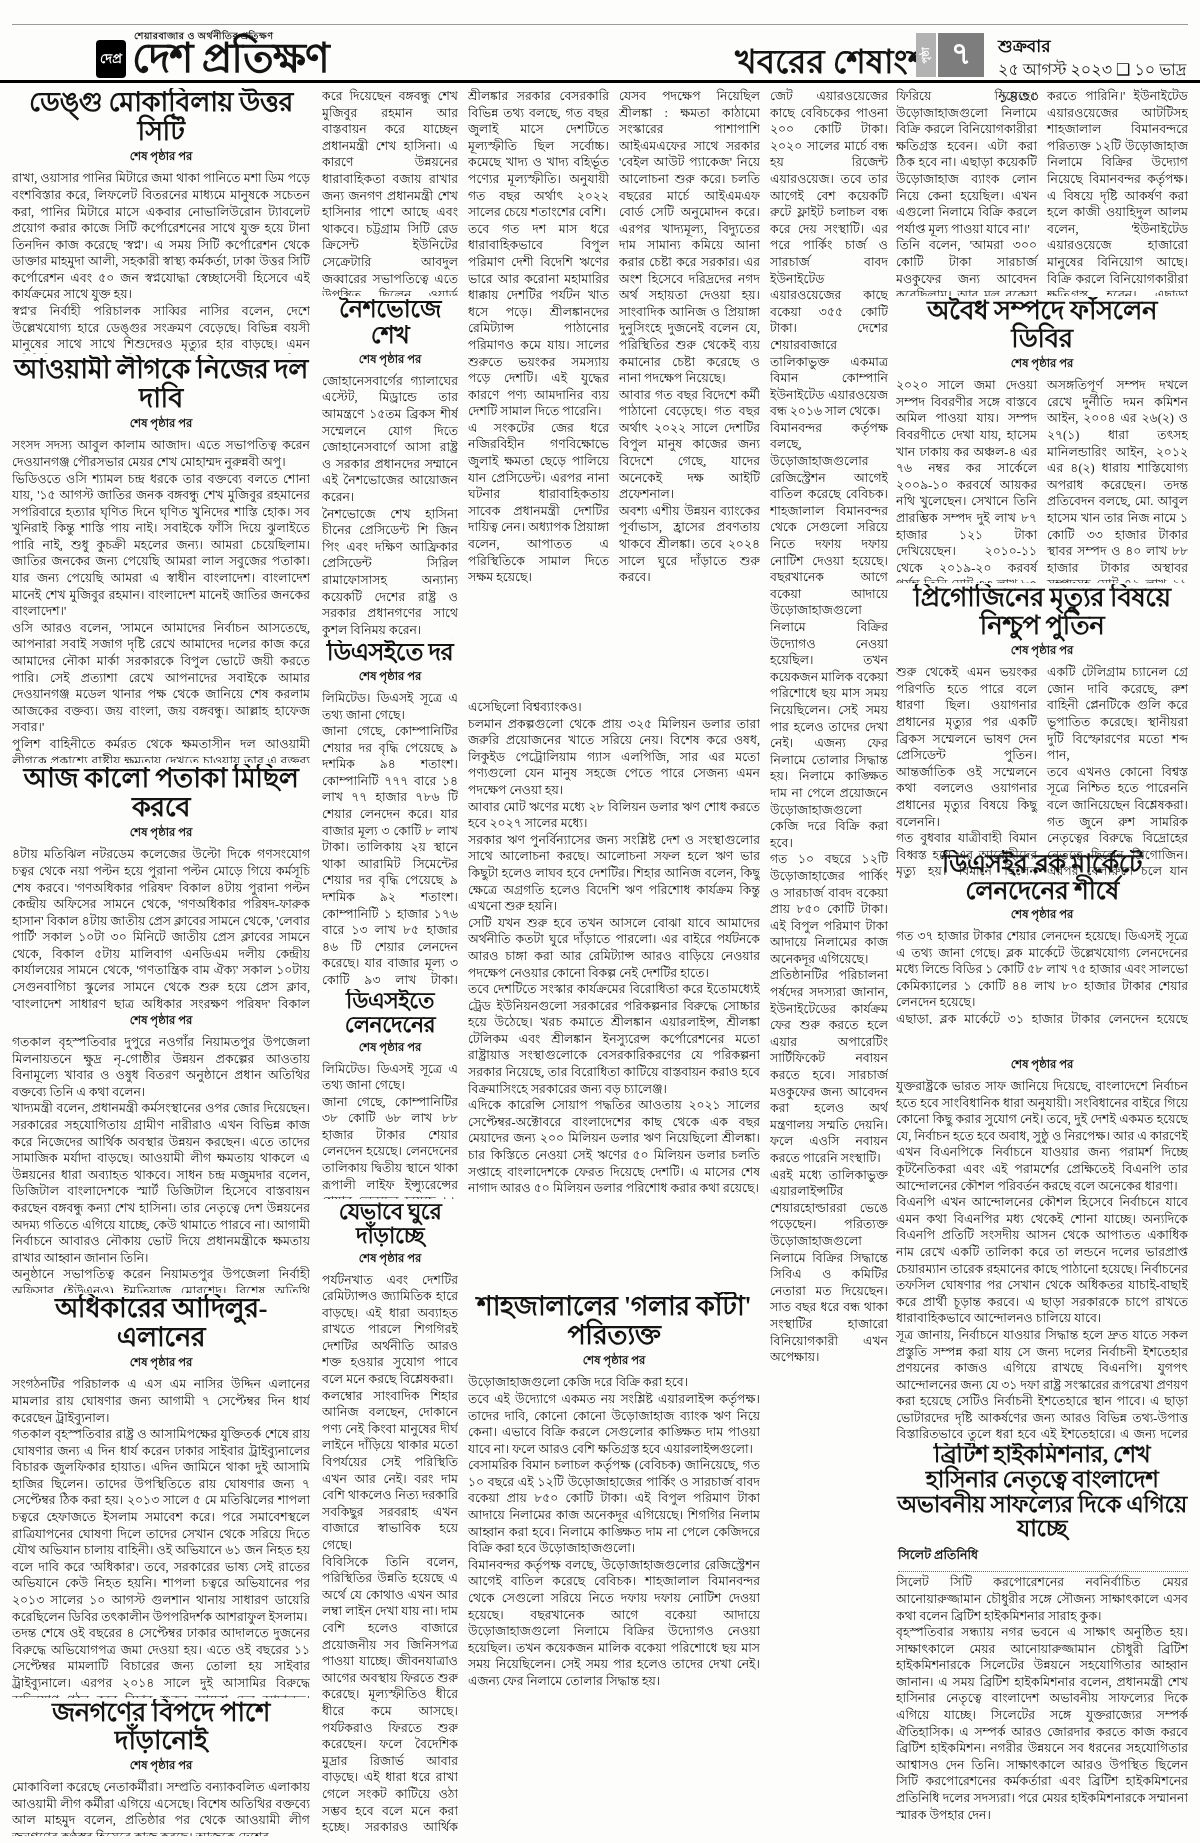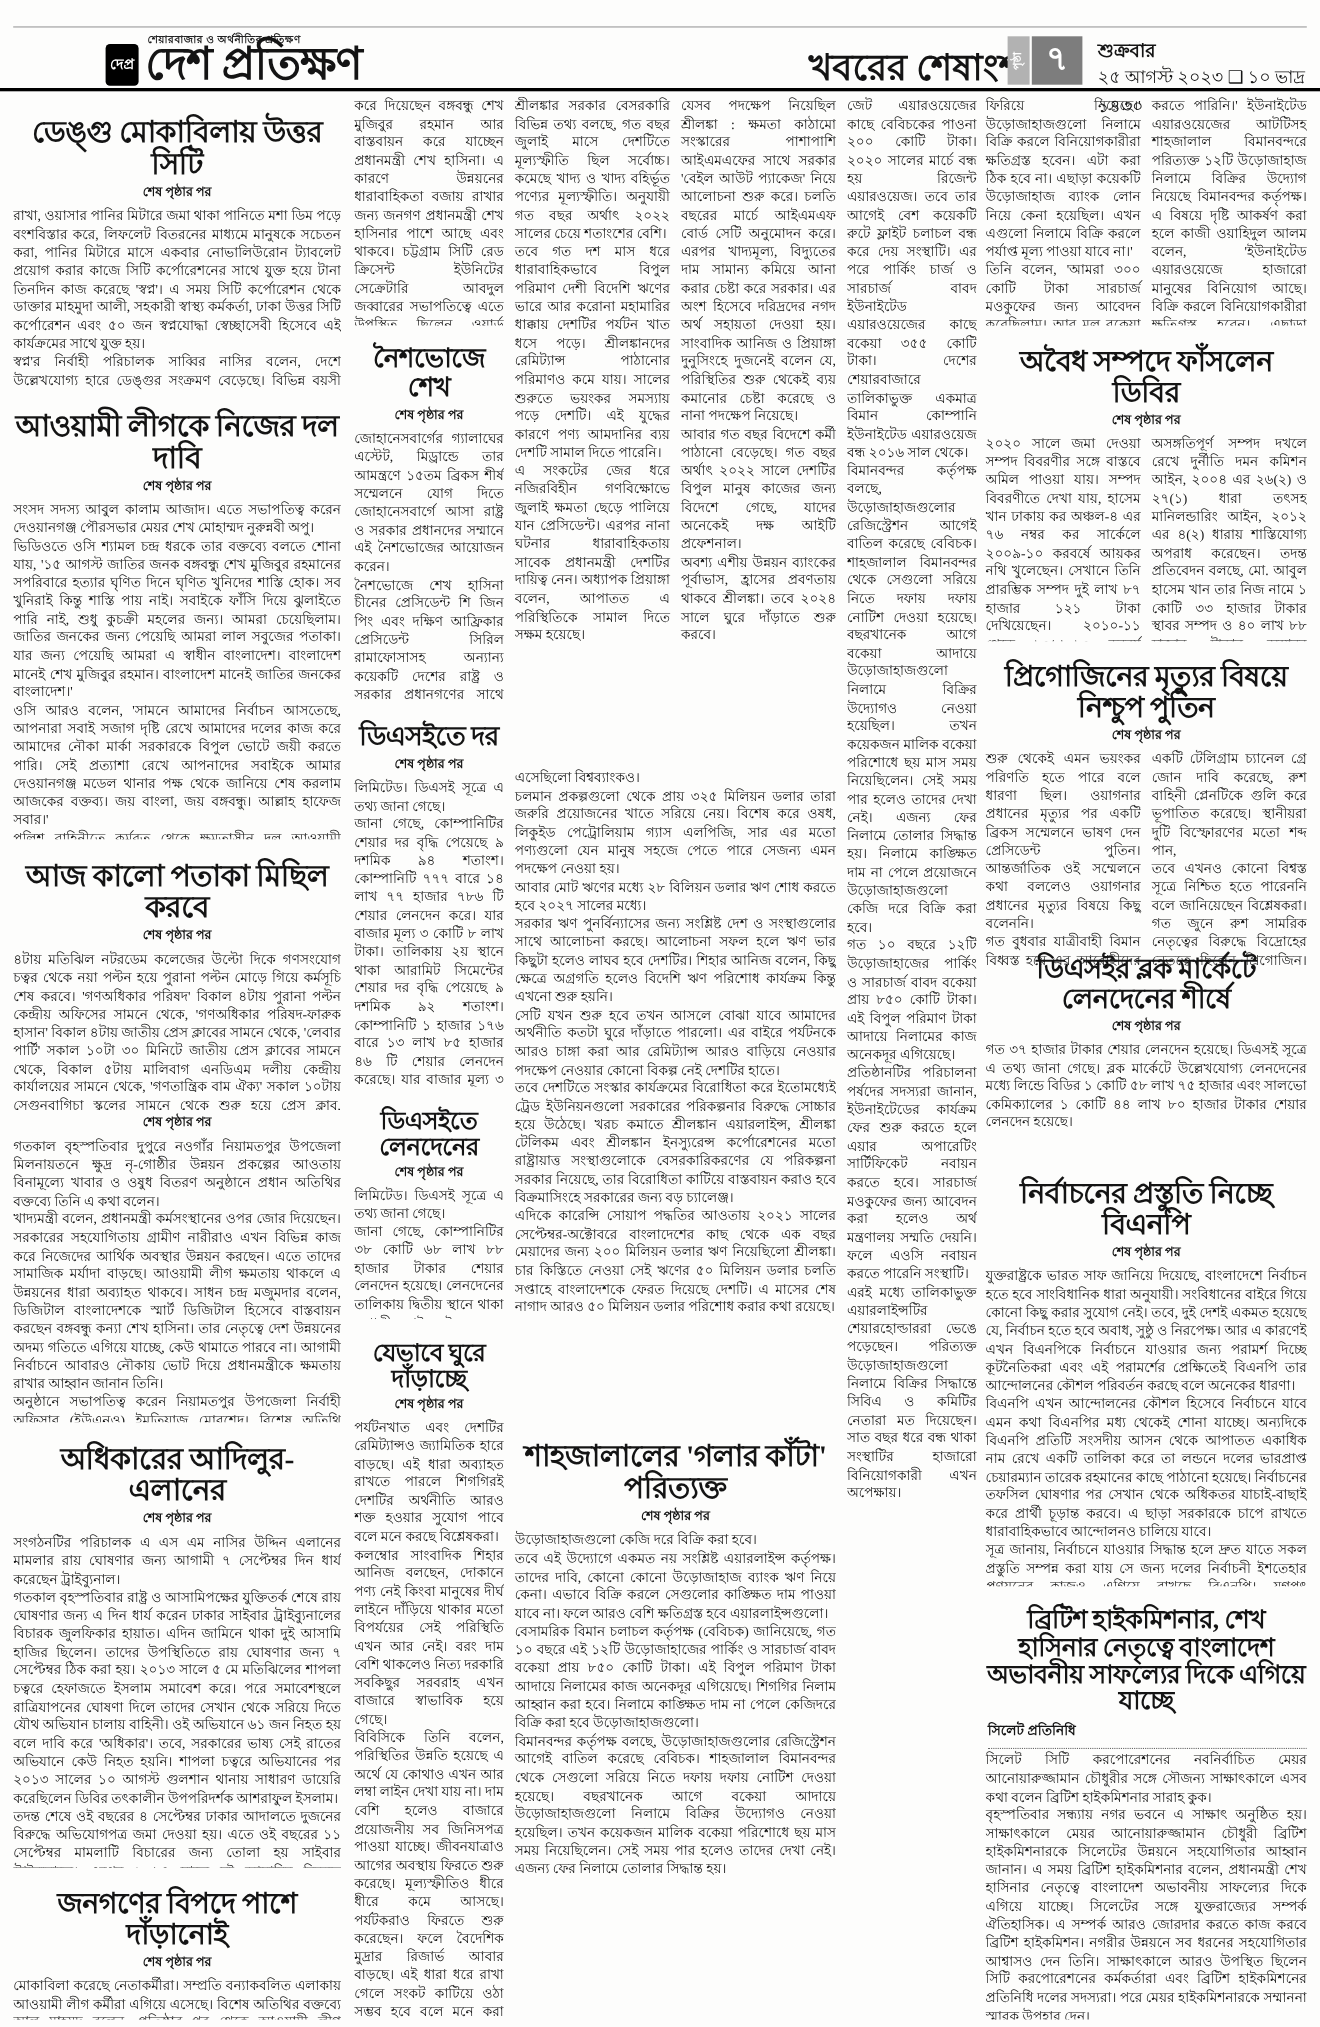--- a/index.html
+++ b/index.html
@@ -17,21 +17,21 @@
   #pagebox-label{left:916px;top:33px;width:20px;height:44px;background:#b2b2b2;color:#fff;
       display:flex;align-items:center;justify-content:center;}
   #pagebox-label span{transform:rotate(-90deg);font-size:10px;font-weight:bold;white-space:nowrap;}
   #pagebox-num{left:938px;top:33px;width:46px;height:44px;background:#7d7d7d;color:#fff;
       display:flex;align-items:center;justify-content:center;font-size:31px;font-weight:bold;}
   #weekday{left:998px;top:33px;font-size:17px;font-weight:bold;}
   #dateline{left:998px;top:57px;font-size:16px;}
   #headrule{left:0px;top:80px;width:1200px;height:3px;background:#000;}
   
   article{position:absolute;overflow:hidden;}
-  .hl{font-weight:bold;text-align:center;line-height:1.08;letter-spacing:-.5px;margin-top:18px;}
+  .hl{font-weight:bold;text-align:center;line-height:1.08;letter-spacing:-.5px;}
   .cont{font-size:11.5px;font-weight:bold;text-align:center;margin:2px 0 3px 0;}
   .body{font-size:12.4px;line-height:16.6px;text-align:justify;white-space:pre-line;}
   .cols2 .body{column-count:2;column-gap:10px;}
   .byline{font-size:12.5px;font-weight:bold;text-align:left;margin:4px 0 2px 2px;
           border-bottom:1px dotted #666;padding-bottom:5px;}
   
   #a-dengue{left:12px;top:88px;width:298px;height:266px;}   #a-dengue .hl{font-size:27px;}
   #a-awami{left:12px;top:355px;width:298px;height:408px;}   #a-awami .hl{font-size:27px;}
   #a-kalo{left:12px;top:764px;width:298px;height:245px;}    #a-kalo .hl{font-size:27px;}
   #a-unnoyon{left:12px;top:1010px;width:298px;height:283px;}#a-unnoyon .hl{font-size:27px;}
@@ -216,21 +216,20 @@
 </article>
 
 <article id="a-dseblock">
   <div class="hl">ডিএসইর ব্লক মার্কেটে লেনদেনের শীর্ষে</div>
   <div class="cont">শেষ পৃষ্ঠার পর</div>
   <div class="body">গত ৩৭ হাজার টাকার শেয়ার লেনদেন হয়েছে। ডিএসই সূত্রে এ তথ্য জানা গেছে। ব্লক মার্কেটে উল্লেখযোগ্য লেনদেনের মধ্যে লিন্ডে বিডির ১ কোটি ৫৮ লাখ ৭৫ হাজার এবং সালভো কেমিক্যালের ১ কোটি ৪৪ লাখ ৮০ হাজার টাকার শেয়ার লেনদেন হয়েছে।
 এছাড়া, ব্লক মার্কেটে ৩১ হাজার টাকার লেনদেন হয়েছে আরও কয়েকটি কোম্পানির। তালিকায় থাকা অন্য কোম্পানিগুলোর মধ্যে রয়েছে ইউসিবি, জিএমজি এবং প্যারামাউন্ট টেক্সটাইল। সব মিলিয়ে দিনের ব্লক মার্কেটে ৪৪ লাখ ৮০ হাজার টাকার শেয়ার হাতবদল হয়।</div>
 </article>
 
 <article id="a-bnp">
-  <div class="hl">নির্বাচনের প্রস্তুতি নিচ্ছে বিএনপি</div>
   <div class="cont">শেষ পৃষ্ঠার পর</div>
   <div class="body">যুক্তরাষ্ট্রকে ভারত সাফ জানিয়ে দিয়েছে, বাংলাদেশে নির্বাচন হতে হবে সাংবিধানিক ধারা অনুযায়ী। সংবিধানের বাইরে গিয়ে কোনো কিছু করার সুযোগ নেই। তবে, দুই দেশই একমত হয়েছে যে, নির্বাচন হতে হবে অবাধ, সুষ্ঠু ও নিরপেক্ষ। আর এ কারণেই এখন বিএনপিকে নির্বাচনে যাওয়ার জন্য পরামর্শ দিচ্ছে কূটনৈতিকরা এবং এই পরামর্শের প্রেক্ষিতেই বিএনপি তার আন্দোলনের কৌশল পরিবর্তন করছে বলে অনেকের ধারণা।
 বিএনপি এখন আন্দোলনের কৌশল হিসেবে নির্বাচনে যাবে এমন কথা বিএনপির মধ্য থেকেই শোনা যাচ্ছে। অন্যদিকে বিএনপি প্রতিটি সংসদীয় আসন থেকে আপাতত একাধিক নাম রেখে একটি তালিকা করে তা লন্ডনে দলের ভারপ্রাপ্ত চেয়ারম্যান তারেক রহমানের কাছে পাঠানো হয়েছে। নির্বাচনের তফসিল ঘোষণার পর সেখান থেকে অধিকতর যাচাই-বাছাই করে প্রার্থী চূড়ান্ত করবে। এ ছাড়া সরকারকে চাপে রাখতে ধারাবাহিকভাবে আন্দোলনও চালিয়ে যাবে।
 সূত্র জানায়, নির্বাচনে যাওয়ার সিদ্ধান্ত হলে দ্রুত যাতে সকল প্রস্তুতি সম্পন্ন করা যায় সে জন্য দলের নির্বাচনী ইশতেহার প্রণয়নের কাজও এগিয়ে রাখছে বিএনপি। যুগপৎ আন্দোলনের জন্য যে ৩১ দফা রাষ্ট্র সংস্কারের রূপরেখা প্রণয়ণ করা হয়েছে সেটিও নির্বাচনী ইশতেহারে স্থান পাবে। এ ছাড়া ভোটারদের দৃষ্টি আকর্ষণের জন্য আরও বিভিন্ন তথ্য-উপাত্ত বিস্তারিতভাবে তুলে ধরা হবে এই ইশতেহারে। এ জন্য দলের ক'জন সিনিয়র নেতা কাজ করছেন।
 সূত্রমতে, জাতীয় নির্বাচনের প্রস্তুতির অংশ হিসেবে বিএনপি মহাসচিব মির্জা ফখরুল ইসলাম আলমগীরসহ দলের কেন্দ্রীয় নেতারা এখন ঘন ঘন নিজ নিজ নির্বাচনী এলাকায় যাচ্ছেন। তারা দলীয় নেতাকর্মীদের নিয়ে বিভিন্ন কর্মসূচি পালনের পাশাপাশি এলাকার সাধারণ মানুষের সঙ্গেও যোগাযোগ বৃদ্ধি করছেন। এ ছাড়া রাজপথের আন্দোলন কর্মসূচিও কেন্দ্রের পাশাপাশি সারাদেশের সর্বস্তরেই পালন করা হচ্ছে।</div>
 </article>
 
 <article id="a-brithc">
   <div class="hl">ব্রিটিশ হাইকমিশনার, শেখ হাসিনার নেতৃত্বে বাংলাদেশ অভাবনীয় সাফল্যের দিকে এগিয়ে যাচ্ছে</div>
   <div class="byline">সিলেট প্রতিনিধি</div>

